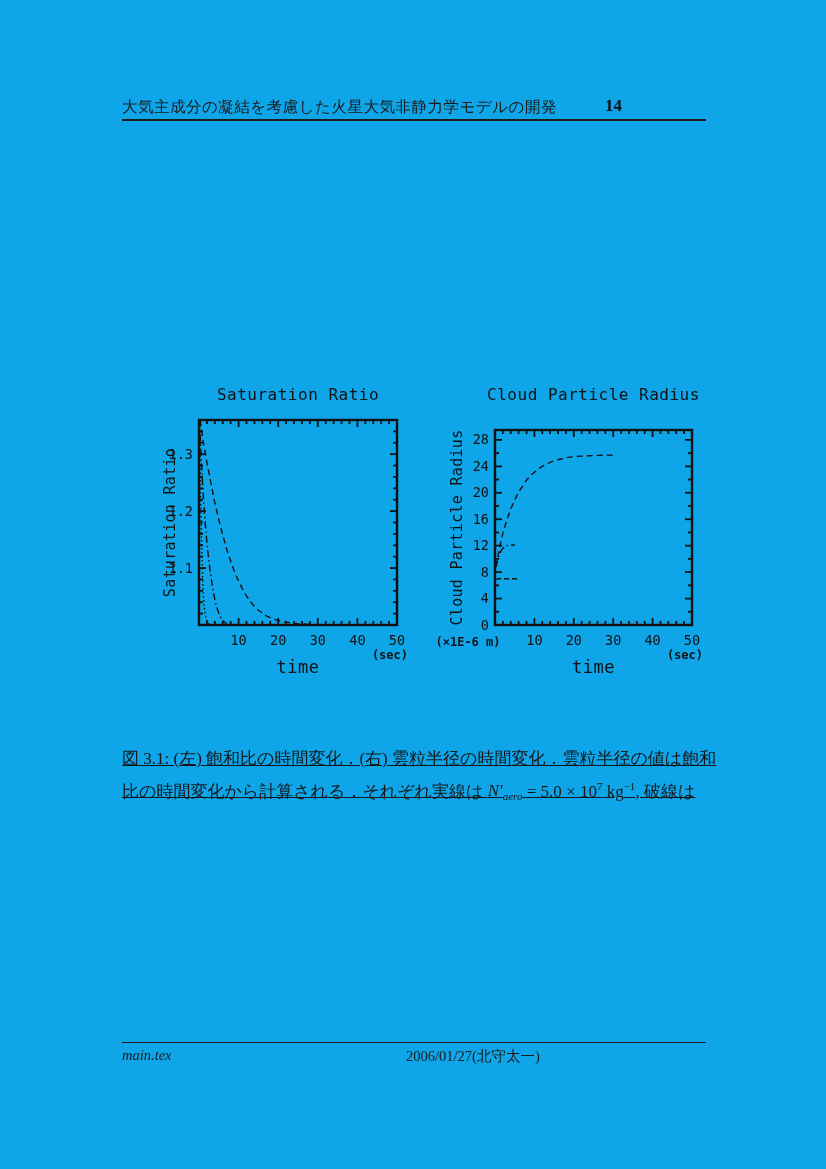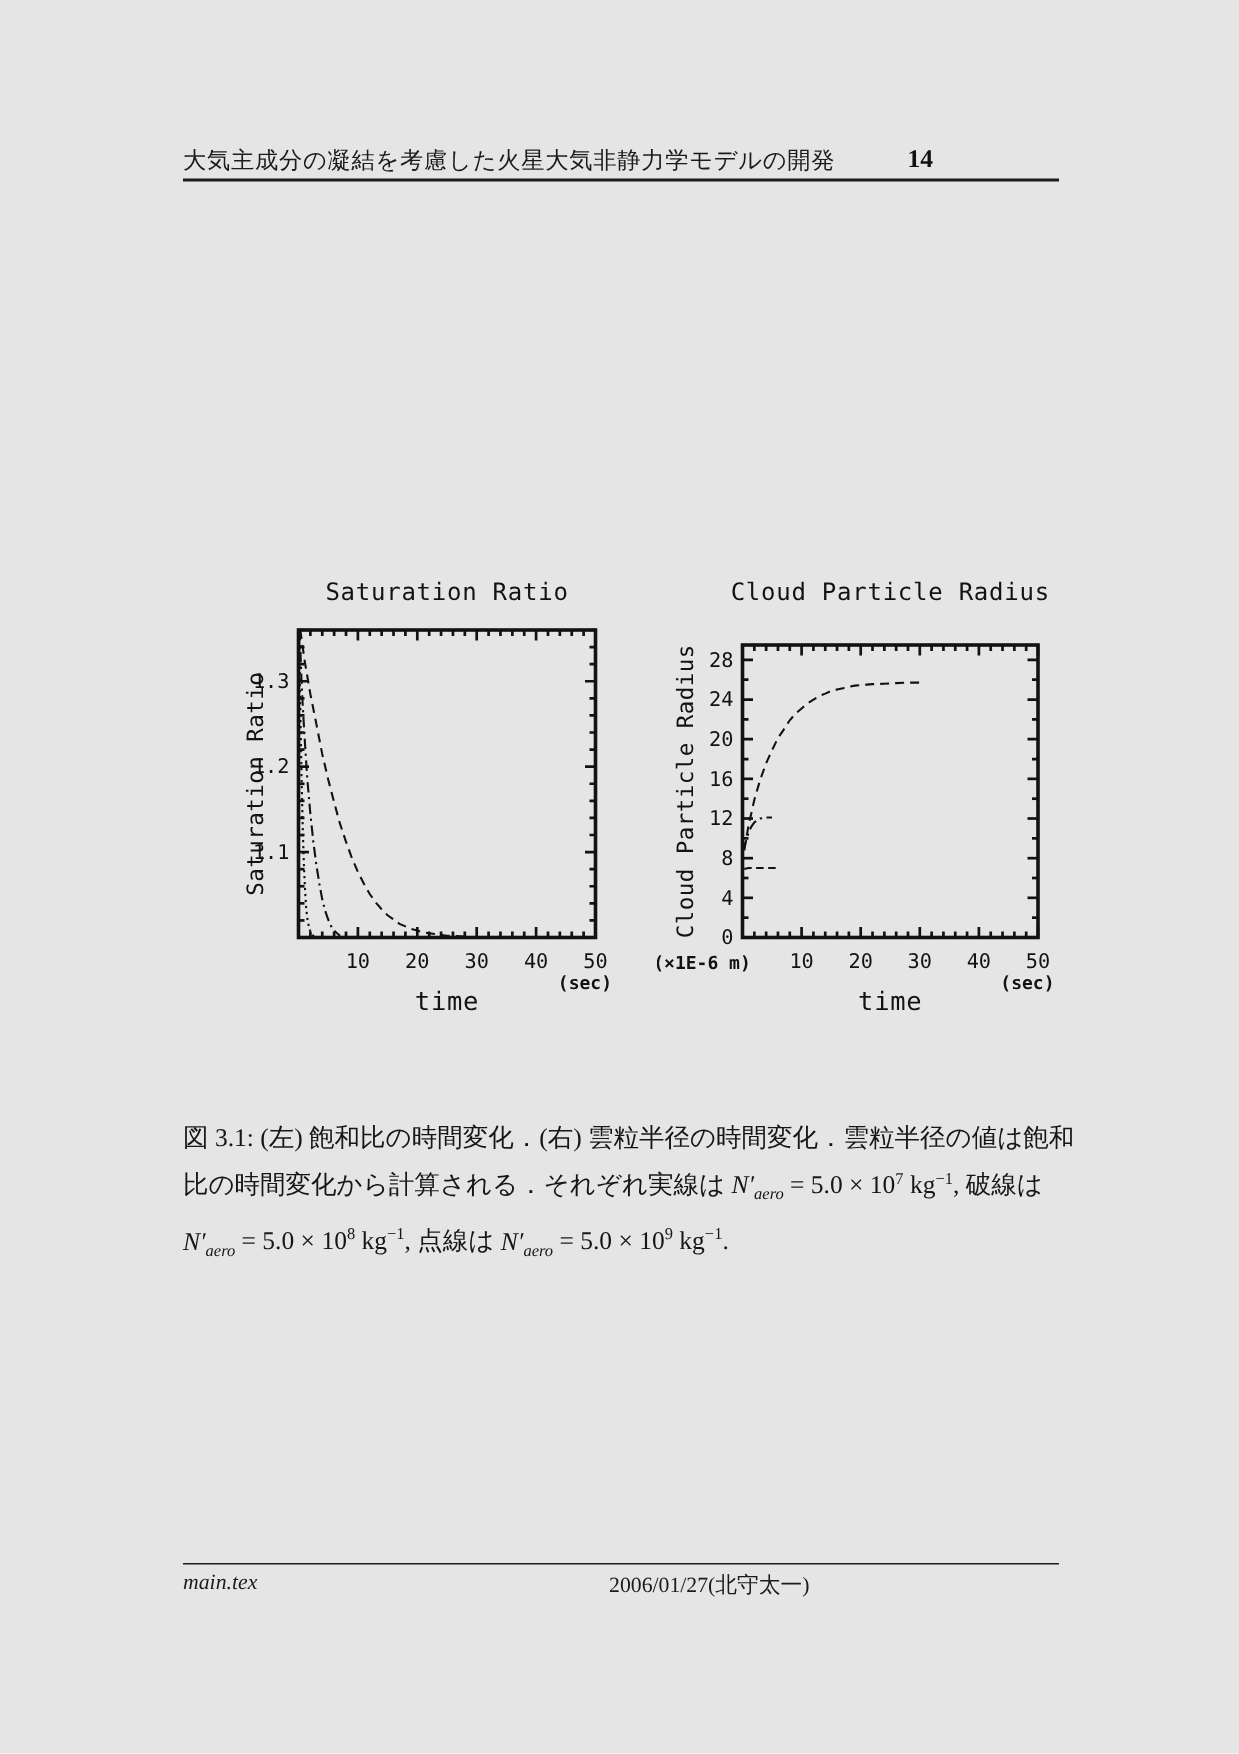--- a/index.html
+++ b/index.html
@@ -1,17 +1,17 @@
 <!DOCTYPE html>
 <html><head>
 <meta charset="utf-8">
 <style>
   html,body{margin:0;padding:0;background:#ffffff;}
   .page{
-    position:relative;width:826px;height:1169px;background:#e5e5e5;overflow:hidden;
+    position:relative;width:826px;height:1169px;background:#0ea5e9;overflow:hidden;
     font-family:"Liberation Serif","DejaVu Serif",serif;color:#1a1a1a;
   }
   
   .header-title{
     position:absolute;left:122px;top:97px;width:560px;
     font-size:15.5px;letter-spacing:.5px;white-space:nowrap;color:#1b1b1b;
   }
   .page-number{
     position:absolute;left:605px;top:96px;width:100px;text-align:left;
     font-size:17px;font-weight:bold;color:#111;
@@ -23,21 +23,21 @@
   
   .chart{position:absolute;}
   .chart svg{display:block;}
   #chart0{left:160px;top:375px;width:255px;height:305px;}
   #chart1{left:438px;top:375px;width:280px;height:305px;}
   
   .caption{
     position:absolute;left:122px;top:746px;width:600px;
     font-size:17px;line-height:26.5px;color:#161616;
   }
-  .caption-line{white-space:nowrap;}
+  .caption-line{white-space:nowrap;text-decoration:underline;}
   .caption sup{font-size:11px;}
   .caption sub{font-size:11px;}
   
   .footer-rule{
     position:absolute;left:122px;top:1042px;width:584px;height:0;
     border-top:1.5px solid #1c1c1c;
   }
   .footer-left{
     position:absolute;left:122px;top:1047px;font-size:14.5px;color:#1b1b1b;font-style:italic;
   }
@@ -268,20 +268,19 @@
           <path d="M58.2 191.8 L60.9 176.0 L64.9 158.1 L68.8 144.9 L72.8 133.7 L76.7 125.1 L80.6 117.1 L84.6 111.2 L88.5 105.2 L92.5 100.6 L96.4 97.3 L100.3 94.0 L104.3 91.4 L108.2 89.0 L112.2 87.4 L116.1 85.7 L120.0 84.7 L124.0 83.8 L127.9 82.8 L131.9 82.1 L135.8 81.8 L139.7 81.4 L143.7 81.1 L151.6 80.8 L159.4 80.4 L167.3 80.1 L175.2 80.1" fill="none" stroke="#121212" stroke-width="1.4" stroke-dasharray="6 4"></path>
           <path d="M57.8 191.8 L59.0 186.5 L60.9 180.6 L62.9 176.0 L64.9 173.3 L66.8 171.7 L68.8 170.7 L70.8 170.3 L72.8 170.0 L76.7 170.0" fill="none" stroke="#121212" stroke-width="1.4" stroke-dasharray="7 3 1.5 3"></path>
           <path d="M58.2 204.4 L60.9 203.7 L64.9 203.7 L68.8 203.7 L72.8 203.7 L76.7 203.7 L80.6 203.7" fill="none" stroke="#121212" stroke-width="1.4" stroke-dasharray="5 3"></path>
         </svg>
       </div>
   </div>
 
   <div class="caption">
     <div class="caption-line">図 3.1: (左) 飽和比の時間変化．(右) 雲粒半径の時間変化．雲粒半径の値は飽和</div>
     <div class="caption-line">比の時間変化から計算される．それぞれ実線は <i>N′<sub>aero</sub></i> = 5.0 × 10<sup>7</sup> kg<sup>−1</sup>, 破線は</div>
-    <div class="caption-line"><i>N′<sub>aero</sub></i> = 5.0 × 10<sup>8</sup> kg<sup>−1</sup>, 点線は <i>N′<sub>aero</sub></i> = 5.0 × 10<sup>9</sup> kg<sup>−1</sup>.</div>
   </div>
 
   <div class="footer-rule"></div>
   <div class="footer-left">main.tex</div>
   <div class="footer-right">2006/01/27(北守太一)</div>
 
 </div>
 
 </body></html>

